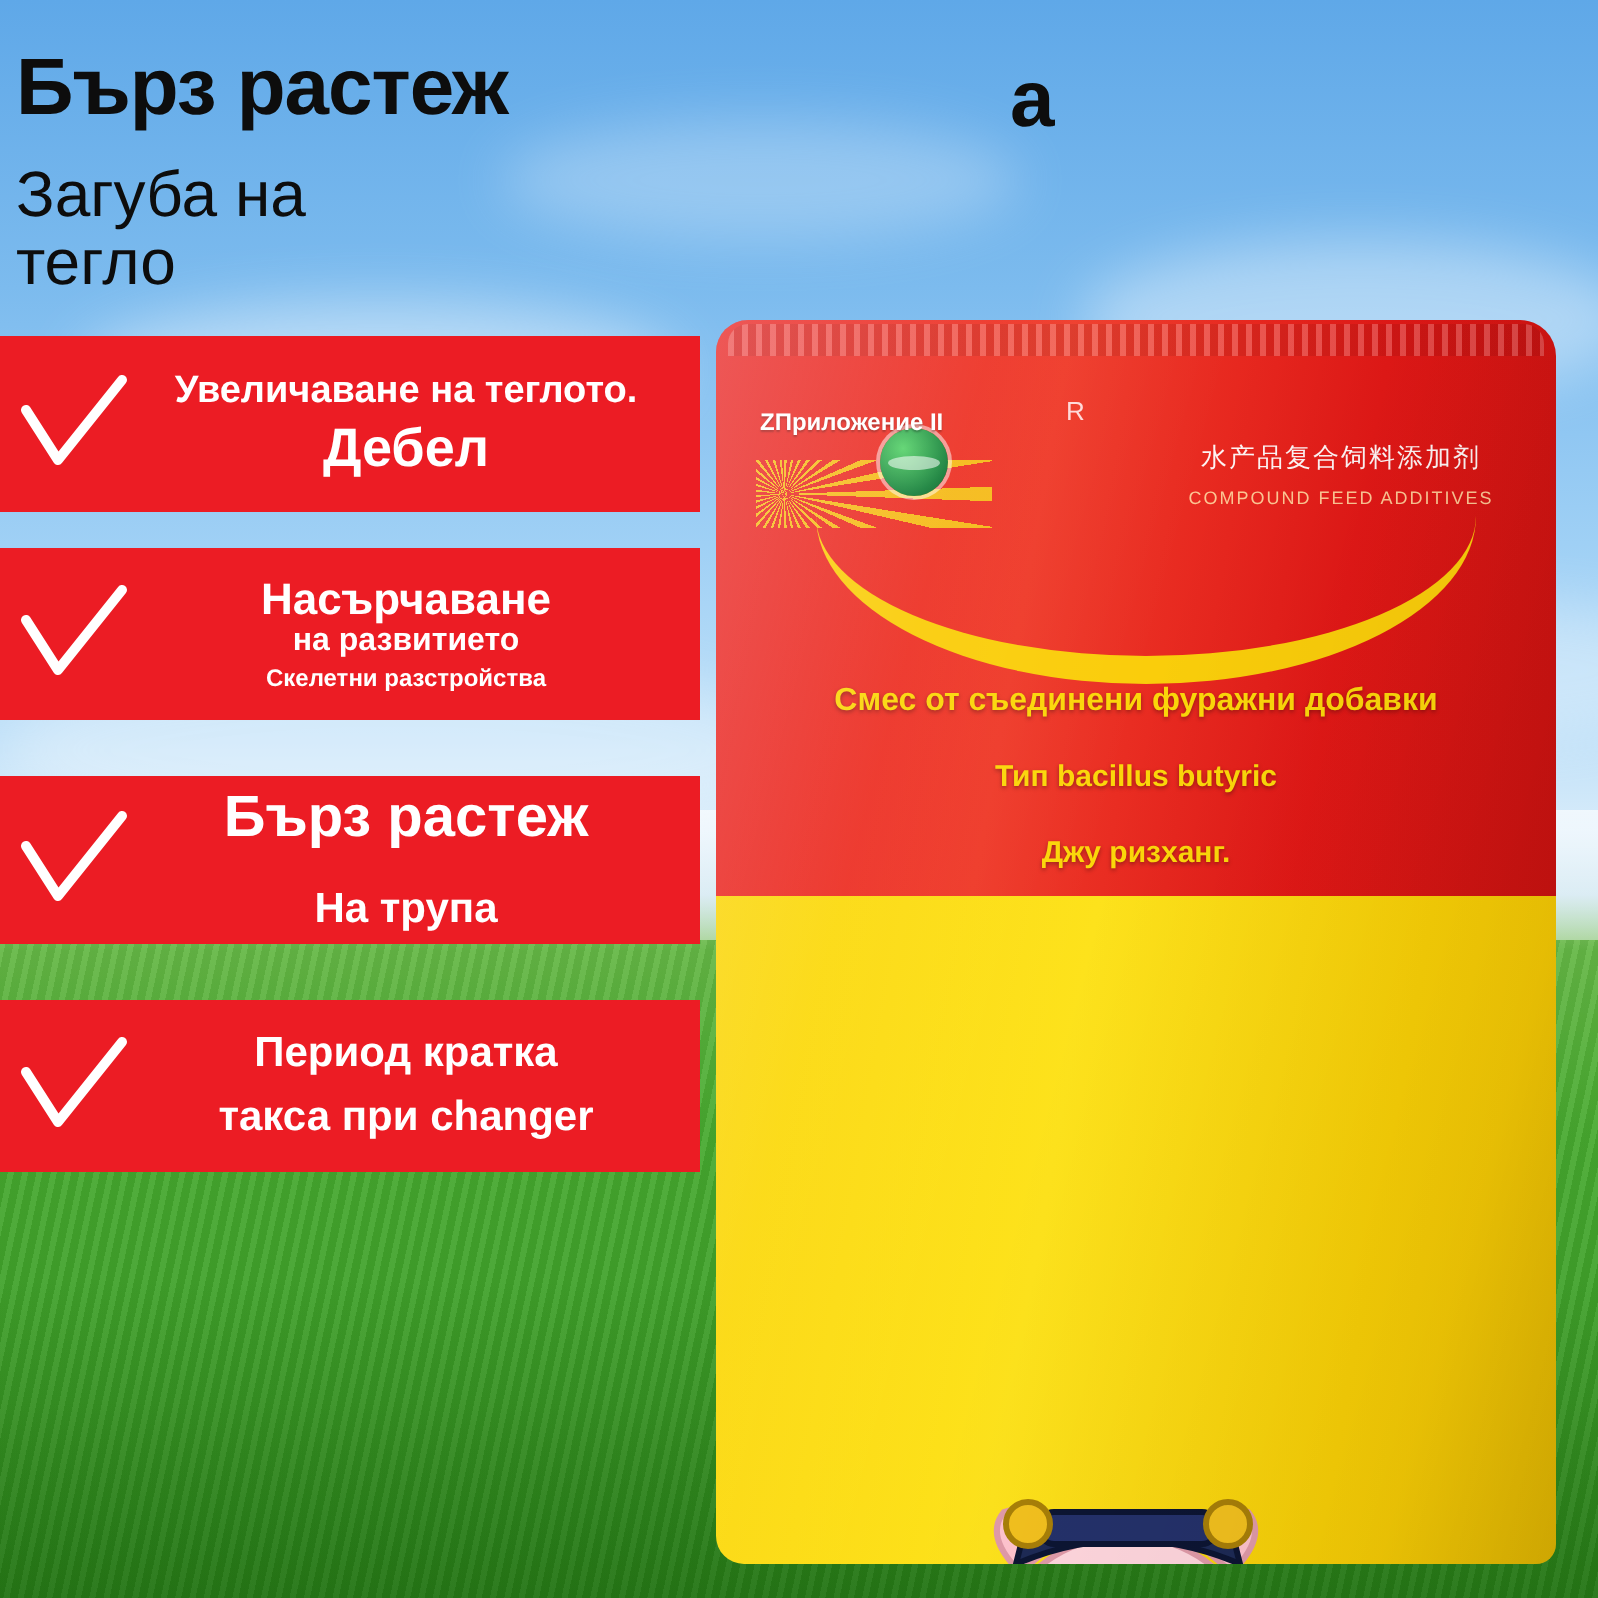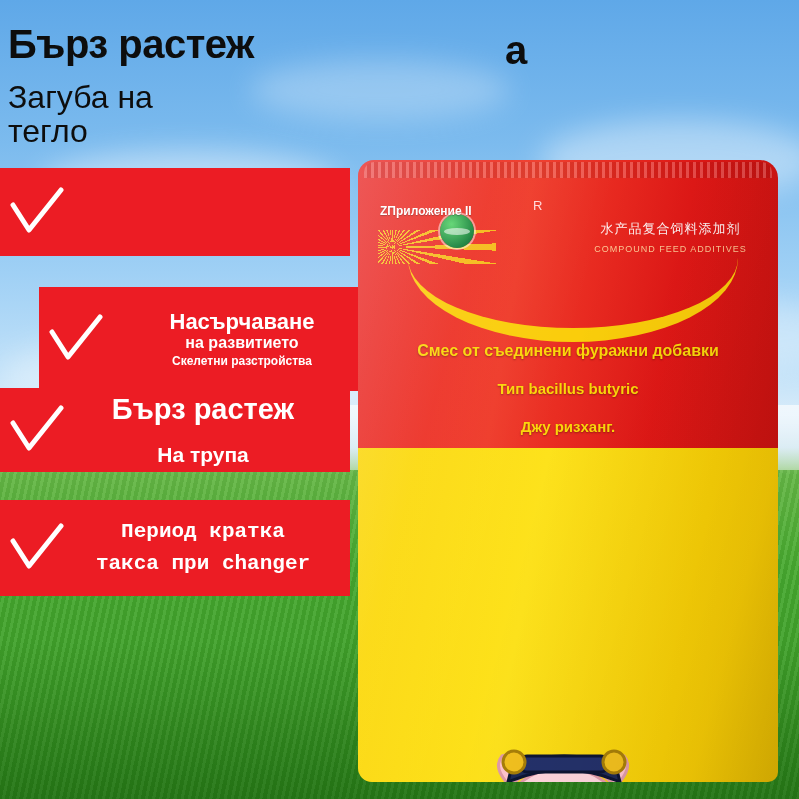--- a/index.html
+++ b/index.html
@@ -127,23 +127,23 @@
     color: #ffffff;
     text-align: center;
     padding-right: 10px;
     line-height: 1.12;
   }
   .f-main { font-weight: bold; display: block; }
   .f-sub  { font-weight: bold; display: block; }
   .f-small{ display: block; font-weight: bold; }
 
   #feature-1 { top: 168px;  height: 88px; }
-  #feature-2 { top: 287px;  height: 104px; margin-left: 39px; }
+  #feature-2 { top: 274px;  height: 86px; }
   #feature-3 { top: 388px;  height: 84px; }
-  #feature-4 { top: 500px;  height: 96px; font-family: Liberation Mono, monospace; }
+  #feature-4 { top: 500px;  height: 86px; }
 
   #feature-1 .f-main { font-size: 19px; }
   #feature-1 .f-sub  { font-size: 27px; margin-top: 2px; }
   #feature-2 .f-main { font-size: 22px; }
   #feature-2 .f-sub  { font-size: 16px; }
   #feature-2 .f-small{ font-size: 12px; margin-top: 3px; font-weight: bold; }
   #feature-3 .f-main { font-size: 29px; }
   #feature-3 .f-sub  { font-size: 21px; margin-top: 18px; }
   #feature-4 .f-main { font-size: 21px; }
   #feature-4 .f-sub  { font-size: 21px; margin-top: 8px; }
@@ -292,20 +292,24 @@
     <div class="hl-a">а</div>
     <div class="hl-line2">Загуба на тегло</div>
   </div>
 
   <div class="feature" id="feature-1">
     <div class="check">
       <svg width="54" height="50" viewBox="0 0 54 50">
         <path d="M3 18 L19 43 L51 3" fill="none" stroke="#ffffff" stroke-width="5" stroke-linecap="round" stroke-linejoin="round"></path>
       </svg>
     </div>
+    <div class="ftext">
+      <span class="f-main">Увеличаване на теглото.</span>
+      <span class="f-sub">Дебел</span>
+    </div>
   </div>
 
   <div class="feature" id="feature-2">
     <div class="check">
       <svg width="54" height="50" viewBox="0 0 54 50">
         <path d="M3 18 L19 43 L51 3" fill="none" stroke="#ffffff" stroke-width="5" stroke-linecap="round" stroke-linejoin="round"></path>
       </svg>
     </div>
     <div class="ftext">
       <span class="f-main">Насърчаване</span>

